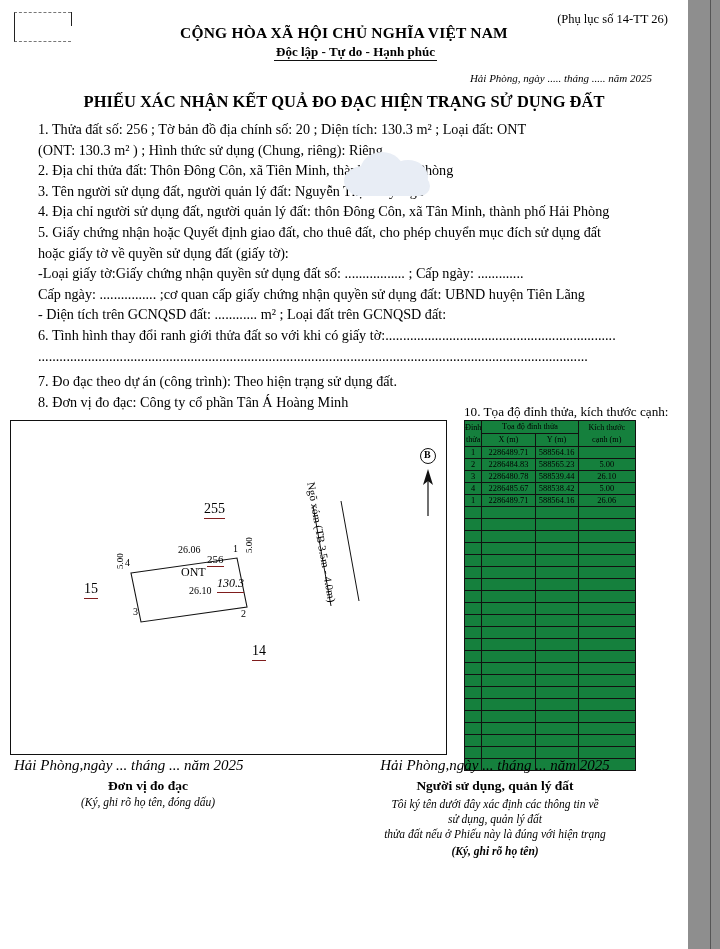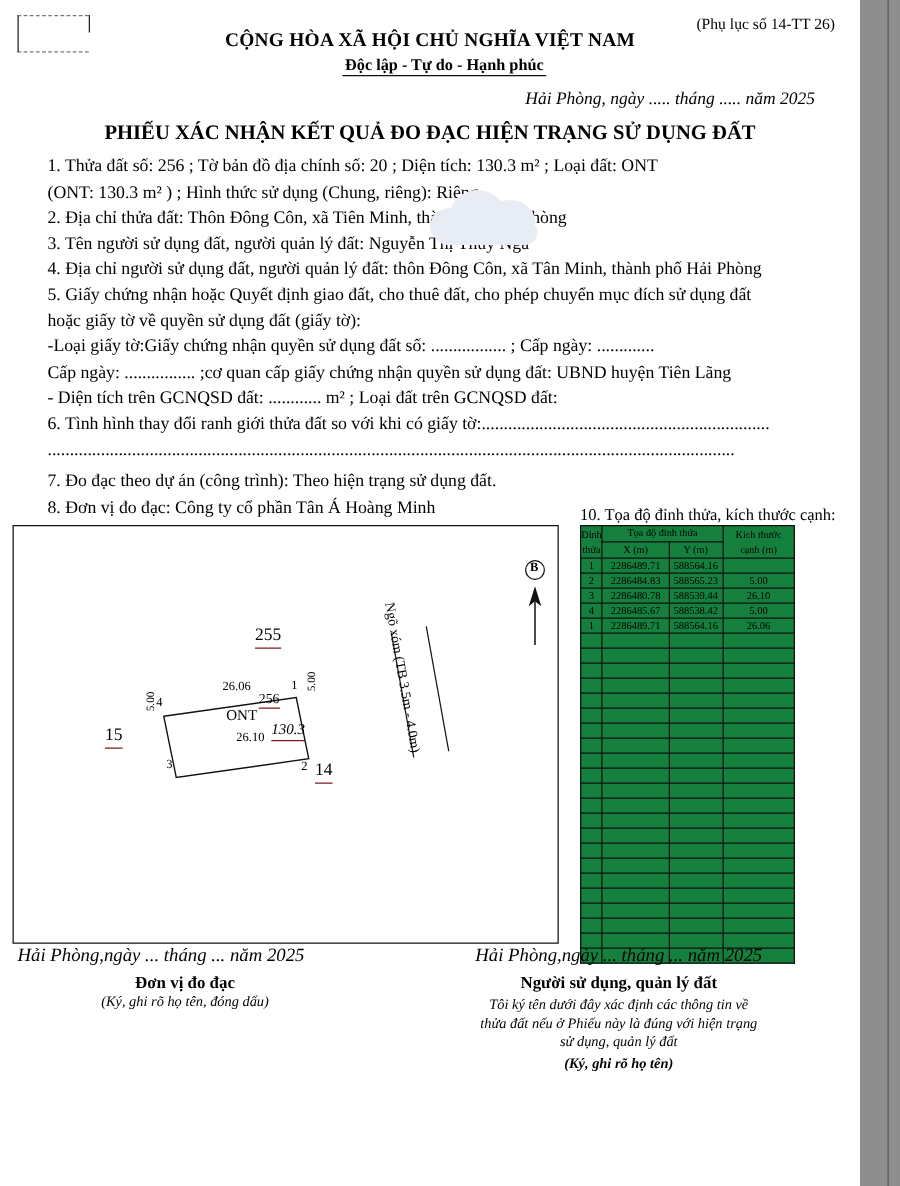--- a/index.html
+++ b/index.html
@@ -70,21 +70,21 @@
   }
   .hdr .l2 .ul { border-bottom: 1px solid #111; padding: 0 2px 1px; margin-left: 23px; }
   .annex {
     position: absolute;
     right: 20px; top: 12px;
     font-size: 12.5px;
   }
   .dateline {
     text-align: right;
     font-style: italic;
-    font-size: 14px;
+    font-size: 11px;
     margin: 12px 36px 0 0;
   }
   .title {
     text-align: center;
     font-weight: bold;
     font-size: 16.5px;
     margin-top: 8px;
   }
   .body {
     margin: 8px 26px 0 38px;
@@ -225,21 +225,21 @@
 
           <line x1="302" y1="85" x2="320" y2="185" stroke="#111" stroke-width="1"></line>
           <line x1="330" y1="80" x2="348" y2="180" stroke="#111" stroke-width="1"></line>
 
           <line x1="417" y1="95" x2="417" y2="60" stroke="#111" stroke-width="1.2"></line>
           <polygon points="417,48 412,64 417,60 422,64" fill="#111"></polygon>
           <circle cx="417" cy="35" r="7.5" fill="none" stroke="#111" stroke-width="1"></circle>
         </svg>
 
         <div class="lbl lbl-u" style="left:193px; top:80px; font-size:14px;">255</div>
-        <div class="lbl lbl-u" style="left:241px; top:188px; font-size:14px;">14</div>
+        <div class="lbl lbl-u" style="left:241px; top:222px; font-size:14px;">14</div>
         <div class="lbl lbl-u" style="left:73px; top:160px; font-size:14px;">15</div>
 
         <div class="lbl" style="left:167px; top:123px; font-size:10px;">26.06</div>
         <div class="lbl" style="left:178px; top:164px; font-size:10px;">26.10</div>
         <div class="lbl" style="left:104px; top:148px; font-size:9px; transform:rotate(-90deg); transform-origin:left top;">5.00</div>
         <div class="lbl" style="left:233px; top:132px; font-size:9px; transform:rotate(-90deg); transform-origin:left top;">5.00</div>
 
         <div class="lbl lbl-u" style="left:196px; top:132px; font-size:11px;">256</div>
         <div class="lbl" style="left:170px; top:144px; font-size:12px;">ONT</div>
         <div class="lbl lbl-u" style="left:206px; top:155px; font-size:12px;font-style:italic;">130.3</div>
@@ -436,22 +436,22 @@
       <div class="f-left">
         <div class="f-date">Hải Phòng,ngày ... tháng  ... năm 2025</div>
         <div class="f-role">Đơn vị đo đạc</div>
         <div class="f-note">(Ký, ghi rõ họ tên, đóng dấu)</div>
       </div>
       <div class="f-right">
         <div class="f-date">Hải Phòng,ngày ... tháng  ... năm 2025</div>
         <div class="f-role">Người sử dụng, quản lý đất</div>
         <div class="f-lines">
           <div>Tôi ký tên dưới đây xác định các thông tin về</div>
+          <div>sử dụng, quản lý đất</div>
           <div>thửa đất nếu ở Phiếu này là đúng với hiện trạng</div>
-          <div>sử dụng, quản lý đất</div>
         </div>
         <div class="f-note" style="font-weight:bold">(Ký, ghi rõ họ tên)</div>
       </div>
     </div>
 
   </div>
 
   <div class="right-strip">
     <div class="right-strip-inner"></div>
   </div>

